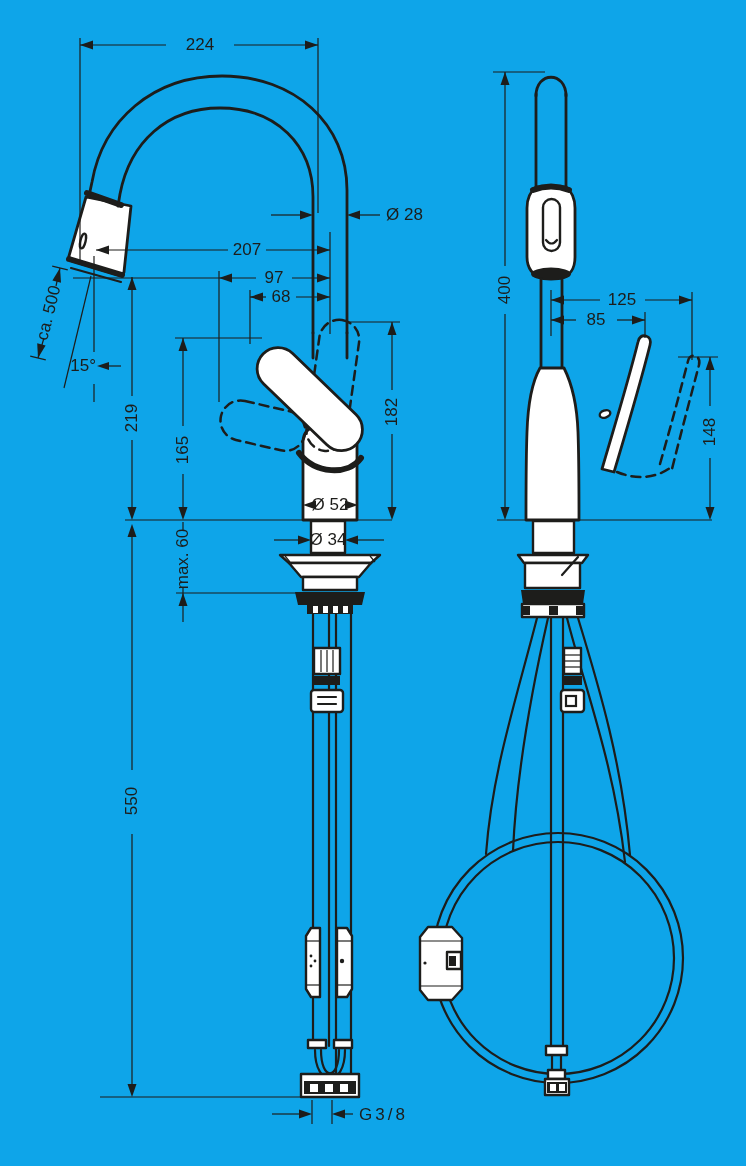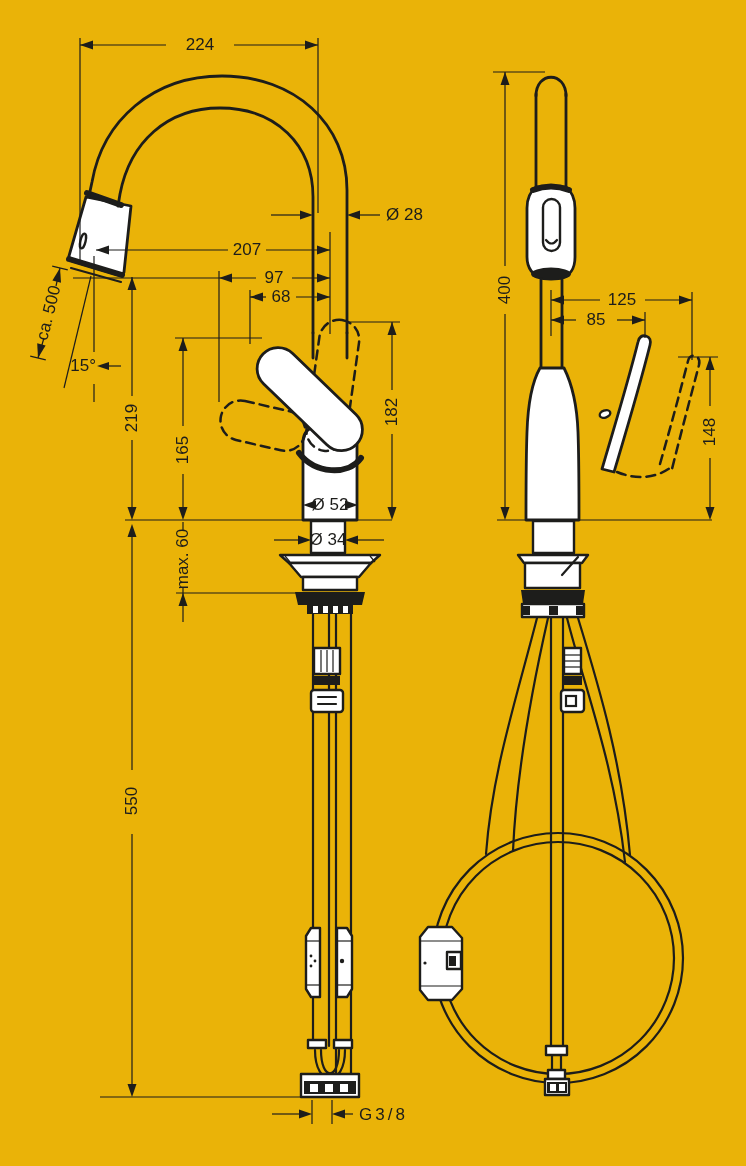--- a/index.html
+++ b/index.html
@@ -1,16 +1,16 @@
 <!DOCTYPE html>
 <html><head>
 <meta charset="utf-8">
 <style>
   html,body{margin:0;padding:0;background:#fff;}
-  .stage{width:746px;height:1166px;background:#eab308;position:relative;overflow:hidden;text-align:right;}
+  .stage{width:746px;height:1166px;background:#0ea5e9;position:relative;overflow:hidden;text-align:right;}
   .t{font-family:"Liberation Sans",sans-serif;font-size:17px;fill:#1d1d1b;}
   .d{stroke:#1d1d1b;stroke-width:1.2;fill:none;}
   .ar{fill:#1d1d1b;stroke:none;}
   .o{stroke:#1d1d1b;stroke-width:2.8;fill:none;stroke-linecap:round;stroke-linejoin:round;}
   .ow{stroke:#1d1d1b;stroke-width:2.8;fill:#ffffff;stroke-linejoin:round;}
   .o2{stroke:#1d1d1b;stroke-width:2.2;fill:none;stroke-linecap:round;}
   .ow2{stroke:#1d1d1b;stroke-width:2.4;fill:#ffffff;stroke-linejoin:round;}
   .th{stroke:#1d1d1b;stroke-width:6;fill:none;stroke-linecap:round;}
   .dsh{stroke:#1d1d1b;stroke-width:2.5;fill:none;stroke-dasharray:9 6;stroke-linejoin:round;stroke-linecap:round;}
   .ink{fill:#1d1d1b;stroke:none;}

